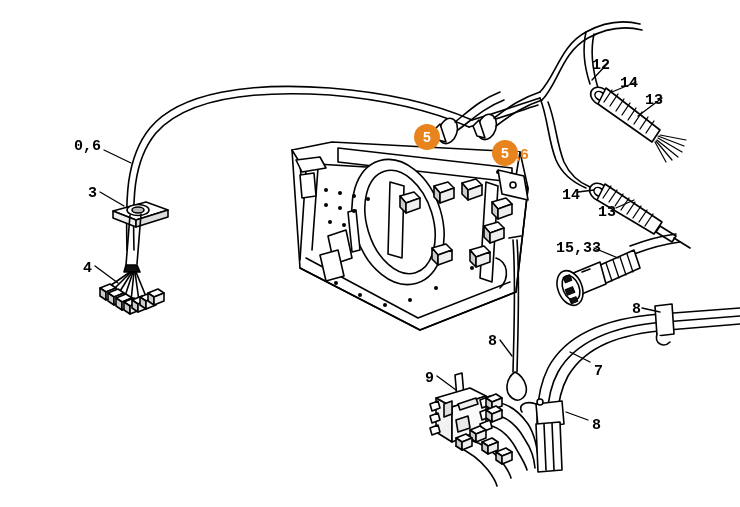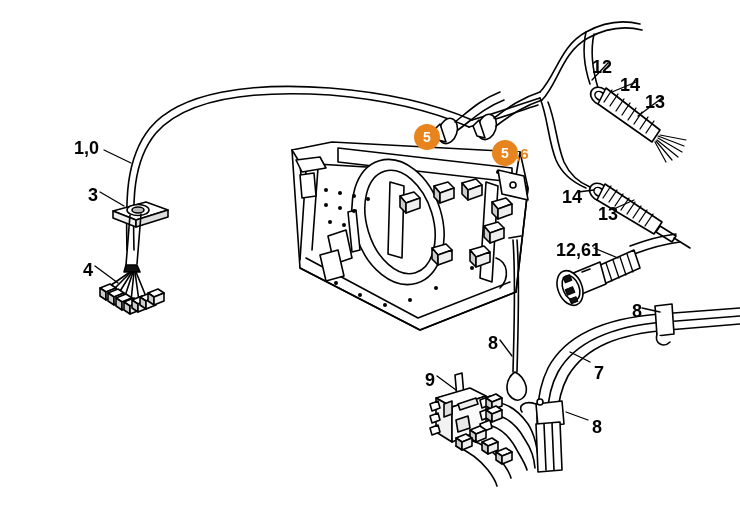--- a/index.html
+++ b/index.html
@@ -1,20 +1,20 @@
 <!DOCTYPE html>
 <html><head>
 <meta charset="utf-8">
 <style>
   html,body{margin:0;padding:0;background:#ffffff;}
   body{font-family:"Liberation Sans",sans-serif;}
   #stage{position:relative;width:740px;height:507px;background:#fff;overflow:hidden;}
   #art{position:absolute;left:0;top:0;width:740px;height:507px;}
-  .lbl{position:absolute;font-family:Liberation Sans, sans-serif;font-weight:bold;
-       font-size:18px;color:#000;white-space:nowrap;line-height:1;}
+  .lbl{position:absolute;font-family:Liberation Mono, monospace;font-weight:bold;
+       font-size:15px;color:#000;white-space:nowrap;line-height:1;}
   .cal{position:absolute;width:26px;height:26px;border-radius:50%;
        display:flex;align-items:center;justify-content:center;
        font-family:"Liberation Sans",sans-serif;font-weight:bold;font-size:14px;
        color:#ffffff;}
   .caltail{position:absolute;font-family:"Liberation Sans",sans-serif;
        font-weight:bold;font-size:15px;line-height:1;}
 </style>
 </head>
 <body>
 
@@ -388,29 +388,29 @@
         <path d="M594,248 L618,258"></path>
         <path d="M642,308 L660,312"></path>
         <path d="M590,362 L570,352"></path>
         <path d="M588,420 L566,412"></path>
         <path d="M500,340 L512,356"></path>
         <path d="M437,376 L456,390"></path>
       </g>
     </g>
   </svg>
 
-  <div class="lbl" style="left:74px;top:139px;">1,0</div>
+  <div class="lbl" style="left:74px;top:139px;">0,6</div>
   <div class="lbl" style="left:88px;top:186px;">3</div>
   <div class="lbl" style="left:83px;top:261px;">4</div>
   <div class="lbl" style="left:592px;top:58px;">12</div>
   <div class="lbl" style="left:620px;top:76px;">14</div>
   <div class="lbl" style="left:645px;top:93px;">13</div>
   <div class="lbl" style="left:562px;top:188px;">14</div>
   <div class="lbl" style="left:598px;top:205px;">13</div>
-  <div class="lbl" style="left:556px;top:241px;">12,61</div>
+  <div class="lbl" style="left:556px;top:241px;">15,33</div>
   <div class="lbl" style="left:632px;top:302px;">8</div>
   <div class="lbl" style="left:594px;top:364px;">7</div>
   <div class="lbl" style="left:592px;top:418px;">8</div>
   <div class="lbl" style="left:488px;top:334px;">8</div>
   <div class="lbl" style="left:425px;top:371px;">9</div>
 
   <div class="cal" style="left:414px;top:124px;background:#E8841E;">5</div>
 
   <div class="cal" style="left:492px;top:140px;background:#E8841E;">5</div>
   <div class="caltail" style="left:516px;top:146px;color:#E8841E;">,6</div>

